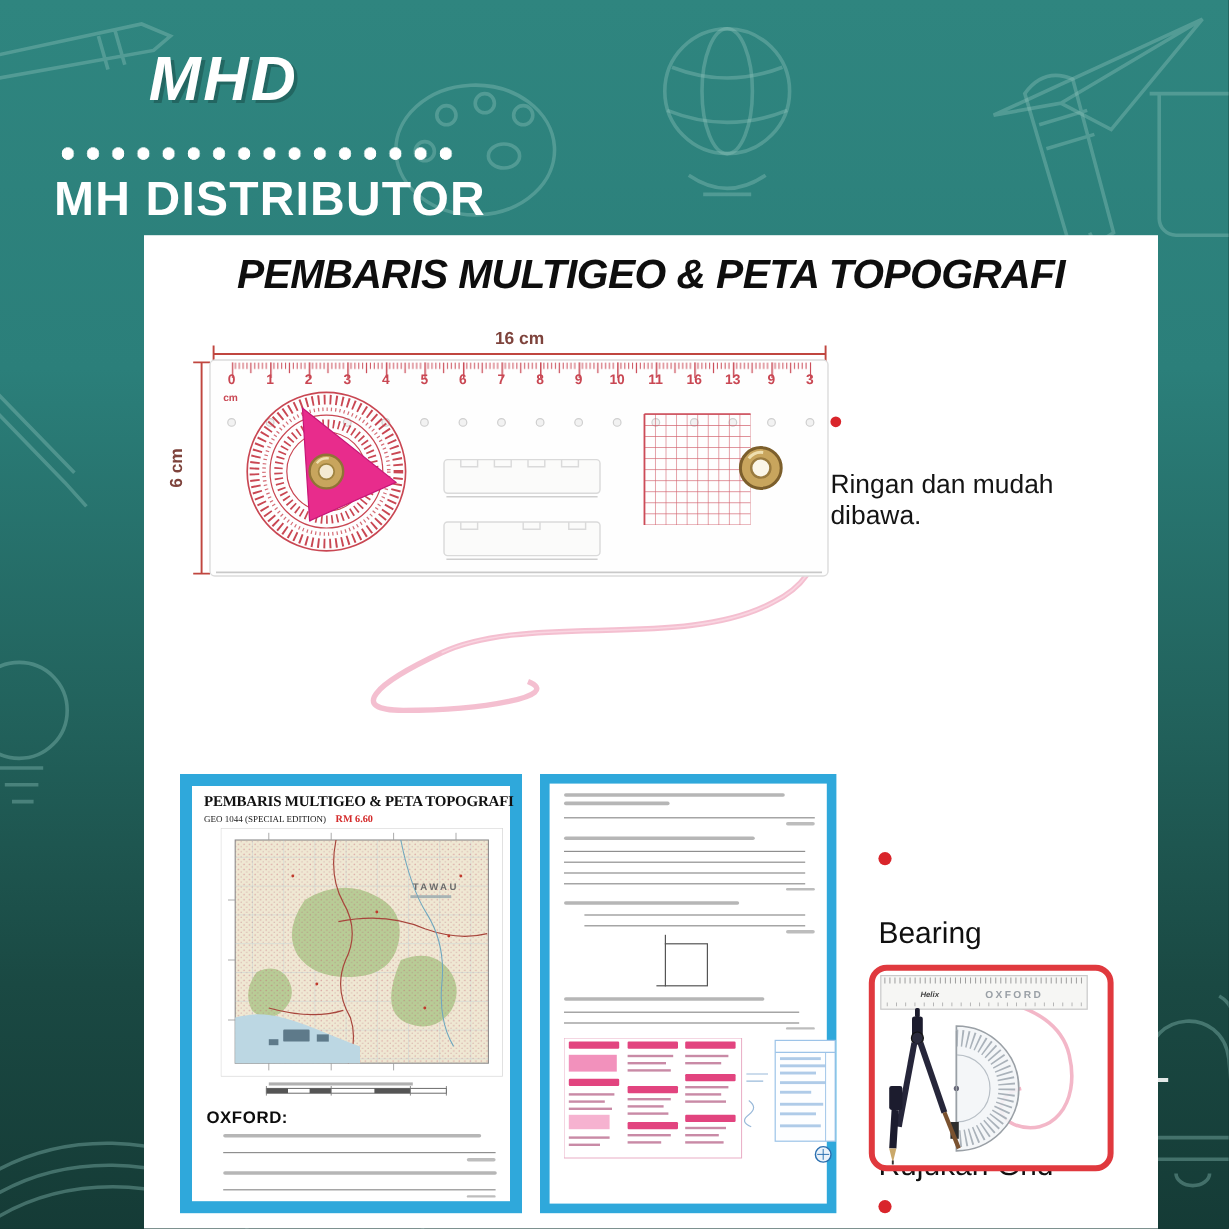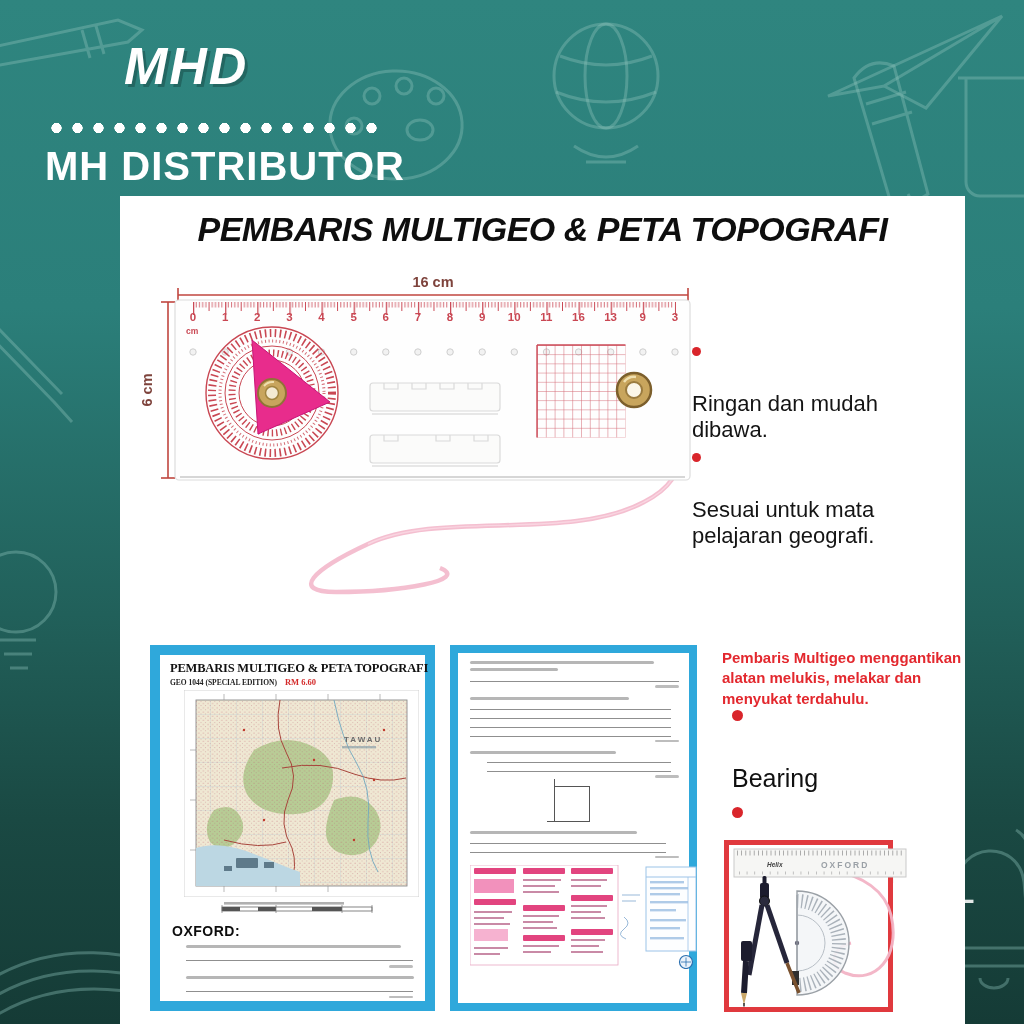--- a/index.html
+++ b/index.html
@@ -36,21 +36,21 @@
 
   .caption{color:#E4242C;font-weight:800;font-style:italic;font-size:23px;line-height:1.2;white-space:pre-line;}
   .repintro{color:#E3282E;font-weight:800;font-size:15px;line-height:1.35;}
 
   
   .card{background:#fff;box-sizing:border-box;}
   .bk{border:10px solid #2FA8DB;}
   .ws{border:8px solid #2FA8DB;}
   .bk-title{font-family:"Liberation Serif",serif;font-weight:700;font-size:12.5px;white-space:nowrap;
             color:#111;letter-spacing:-.2px;}
-  .bk-sub{font-family:"Liberation Serif",serif;font-weight:700;font-size:7.5px;color:#222;}
+  .bk-sub{font-family:"Liberation Serif",serif;font-weight:400;font-size:7.5px;color:#222;}
   .bk-price{color:#D42B2B;font-weight:700;font-size:8.5px;margin-left:8px;font-family:"Liberation Serif",serif;}
   .soalan{font-weight:800;font-size:14px;color:#0d0d0d;letter-spacing:.5px;}
 
   .tbar{height:3px;background:#9d9d9d;border-radius:2px;opacity:.75;}
   .tline{border-bottom:1px solid #8f8f8f;}
   .tmark{height:2.5px;width:24px;background:#adadad;border-radius:2px;margin-left:auto;opacity:.8;}
 
   .wsq{width:34px;height:34px;border:1.2px solid #555;position:relative;}
   .wsq:before,.wsq:after{content:"";position:absolute;background:#555;}
   .wsq:before{width:1px;height:8px;left:-1px;top:-8px;}
@@ -229,25 +229,20 @@
       <span>9</span>
       <span>3</span>
     </div>
   <div class="abs cm-unit" style="left:186px;top:326px;">cm</div>
 
   <ul class="abs blist features" style="left:692px;top:339px;width:284px;">
       <li>
       <span class="dot"></span>
       <span>Ringan dan mudah
 dibawa.</span>
-    </li>
-      <li>
-      <span class="dot"></span>
-      <span>Sesuai untuk mata
-pelajaran geografi.</span>
     </li>
     </ul>
 
 
   <div class="abs card bk" style="left:150px;top:645px;width:285px;height:366px;">
     <div style="padding:6px 8px 0 10px;">
       <div class="bk-title">PEMBARIS MULTIGEO &amp; PETA TOPOGRAFI</div>
       <div style="display:flex;align-items:baseline;margin-top:1px;">
         <span class="bk-sub">GEO 1044 (SPECIAL EDITION)</span>
         <span class="bk-price">RM 6.60</span>
@@ -428,42 +423,41 @@
         </g>
 
         <g>
           <circle cx="216" cy="97" r="6.5" fill="#EAF2FA" stroke="#2A6FB0" stroke-width="1.2"></circle>
           <path d="M211,97 h10 M216,92.5 v9" stroke="#2A6FB0" stroke-width="0.8"></path>
         </g>
       </svg>
     </div>
   </div>
 
-  <div class="abs repintro" style="left:722px;top:648px;width:240px;">Pembaris Multigeo menggantikan alatan melukis, melakar dan menyukat terdahulu.</div>
 
   <ul class="abs blist replist" style="left:732px;top:700px;width:230px;">
       <li>
       <span class="dot"></span>
       <span>Bearing</span>
     </li>
       <li>
       <span class="dot"></span>
       <span>Jarak / Ukuran</span>
     </li>
       <li>
       <span class="dot"></span>
       <span>Rujukan Grid</span>
     </li>
       <li>
       <span class="dot"></span>
       
     </li>
     </ul>
 
-  <div class="abs toolsbox" style="left:724px;top:840px;width:169px;height:172px;">
+  <div class="abs toolsbox" style="left:724px;top:804px;width:204px;height:172px;border-radius:15px;">
     <svg width="182" height="162" viewBox="0 0 182 162">
 
       <path d="M6,30 C70,14 150,20 162,70 C172,112 146,140 116,128 C98,120 104,102 122,98" fill="none" stroke="#F2B3C5" stroke-width="3" opacity="0.95"></path>
 
       <g>
         <rect x="5" y="4" width="172" height="28" fill="#F6F6F4" stroke="#C9C9C9" stroke-width="1"></rect>
         <line x1="8" y1="8" x2="174" y2="8" stroke="#999" stroke-width="5" stroke-dasharray="0.8 3.4"></line>
         <text x="38" y="22" font-size="6.5" font-style="italic" font-weight="700" fill="#444">Helix</text>
         <text x="92" y="23" font-size="8.5" font-weight="700" letter-spacing="2" fill="#9AA0A6">OXFORD</text>
         <line x1="10" y1="28" x2="174" y2="28" stroke="#AAA" stroke-width="3" stroke-dasharray="0.7 7"></line>

